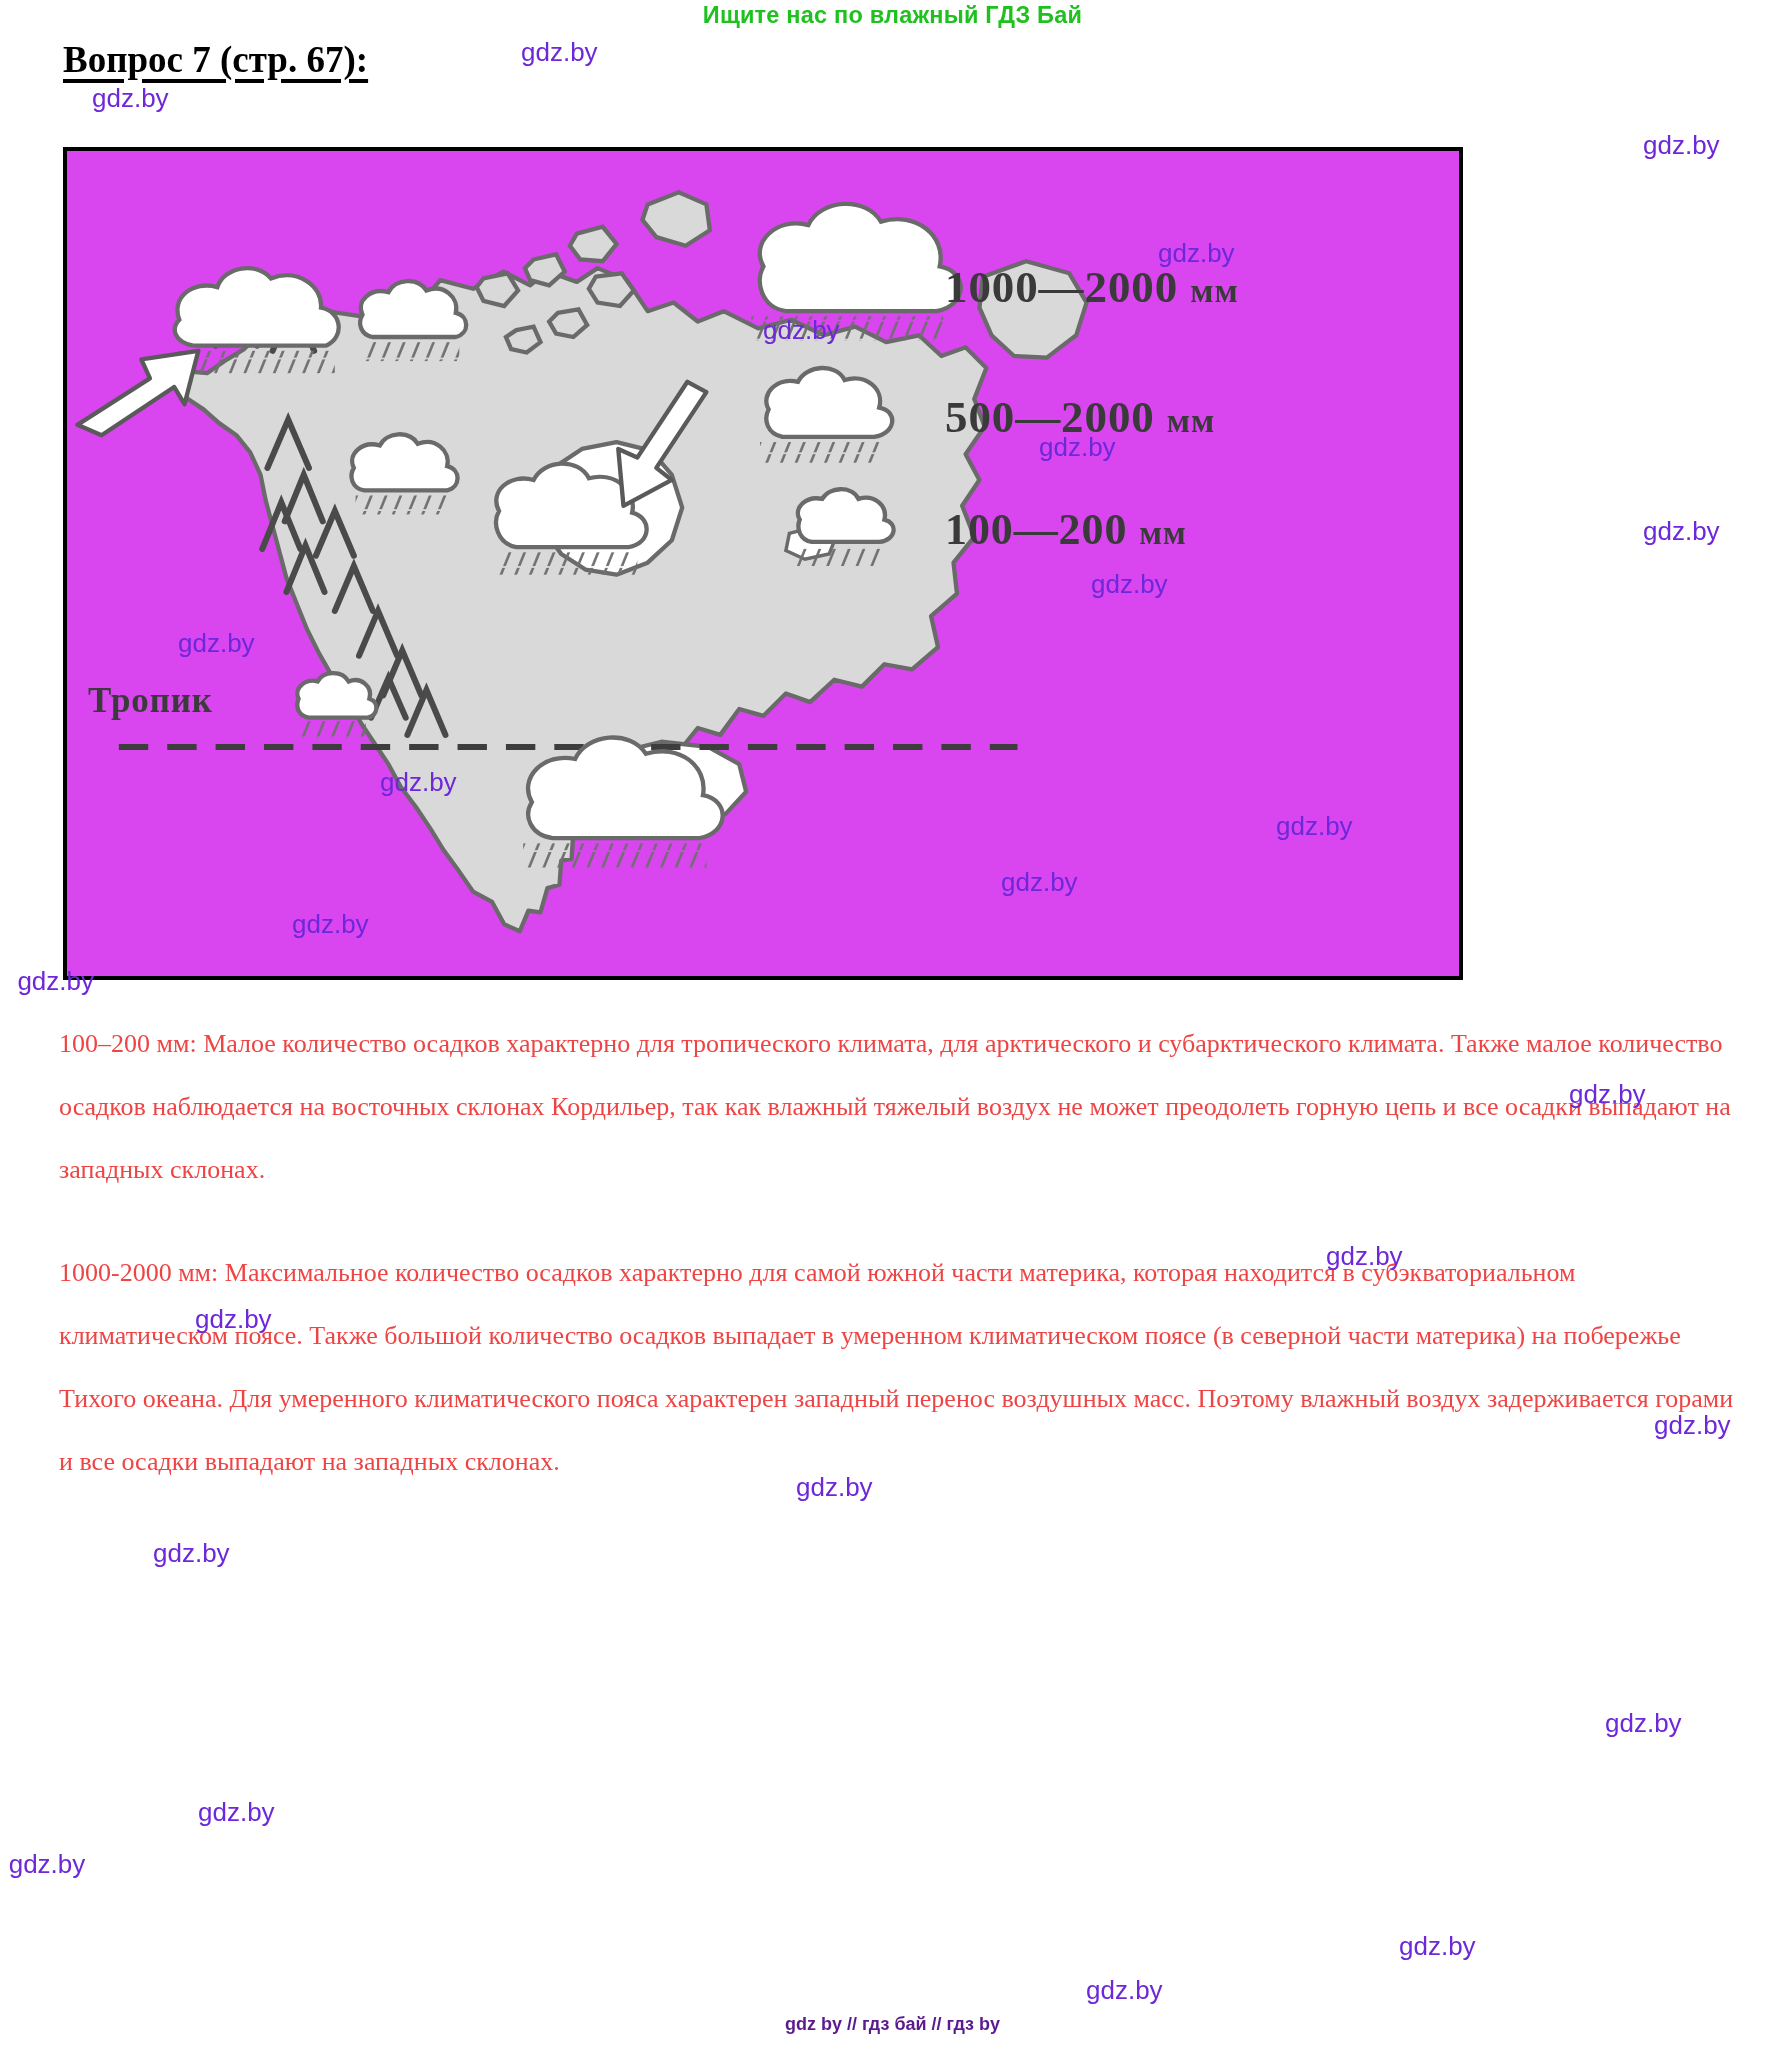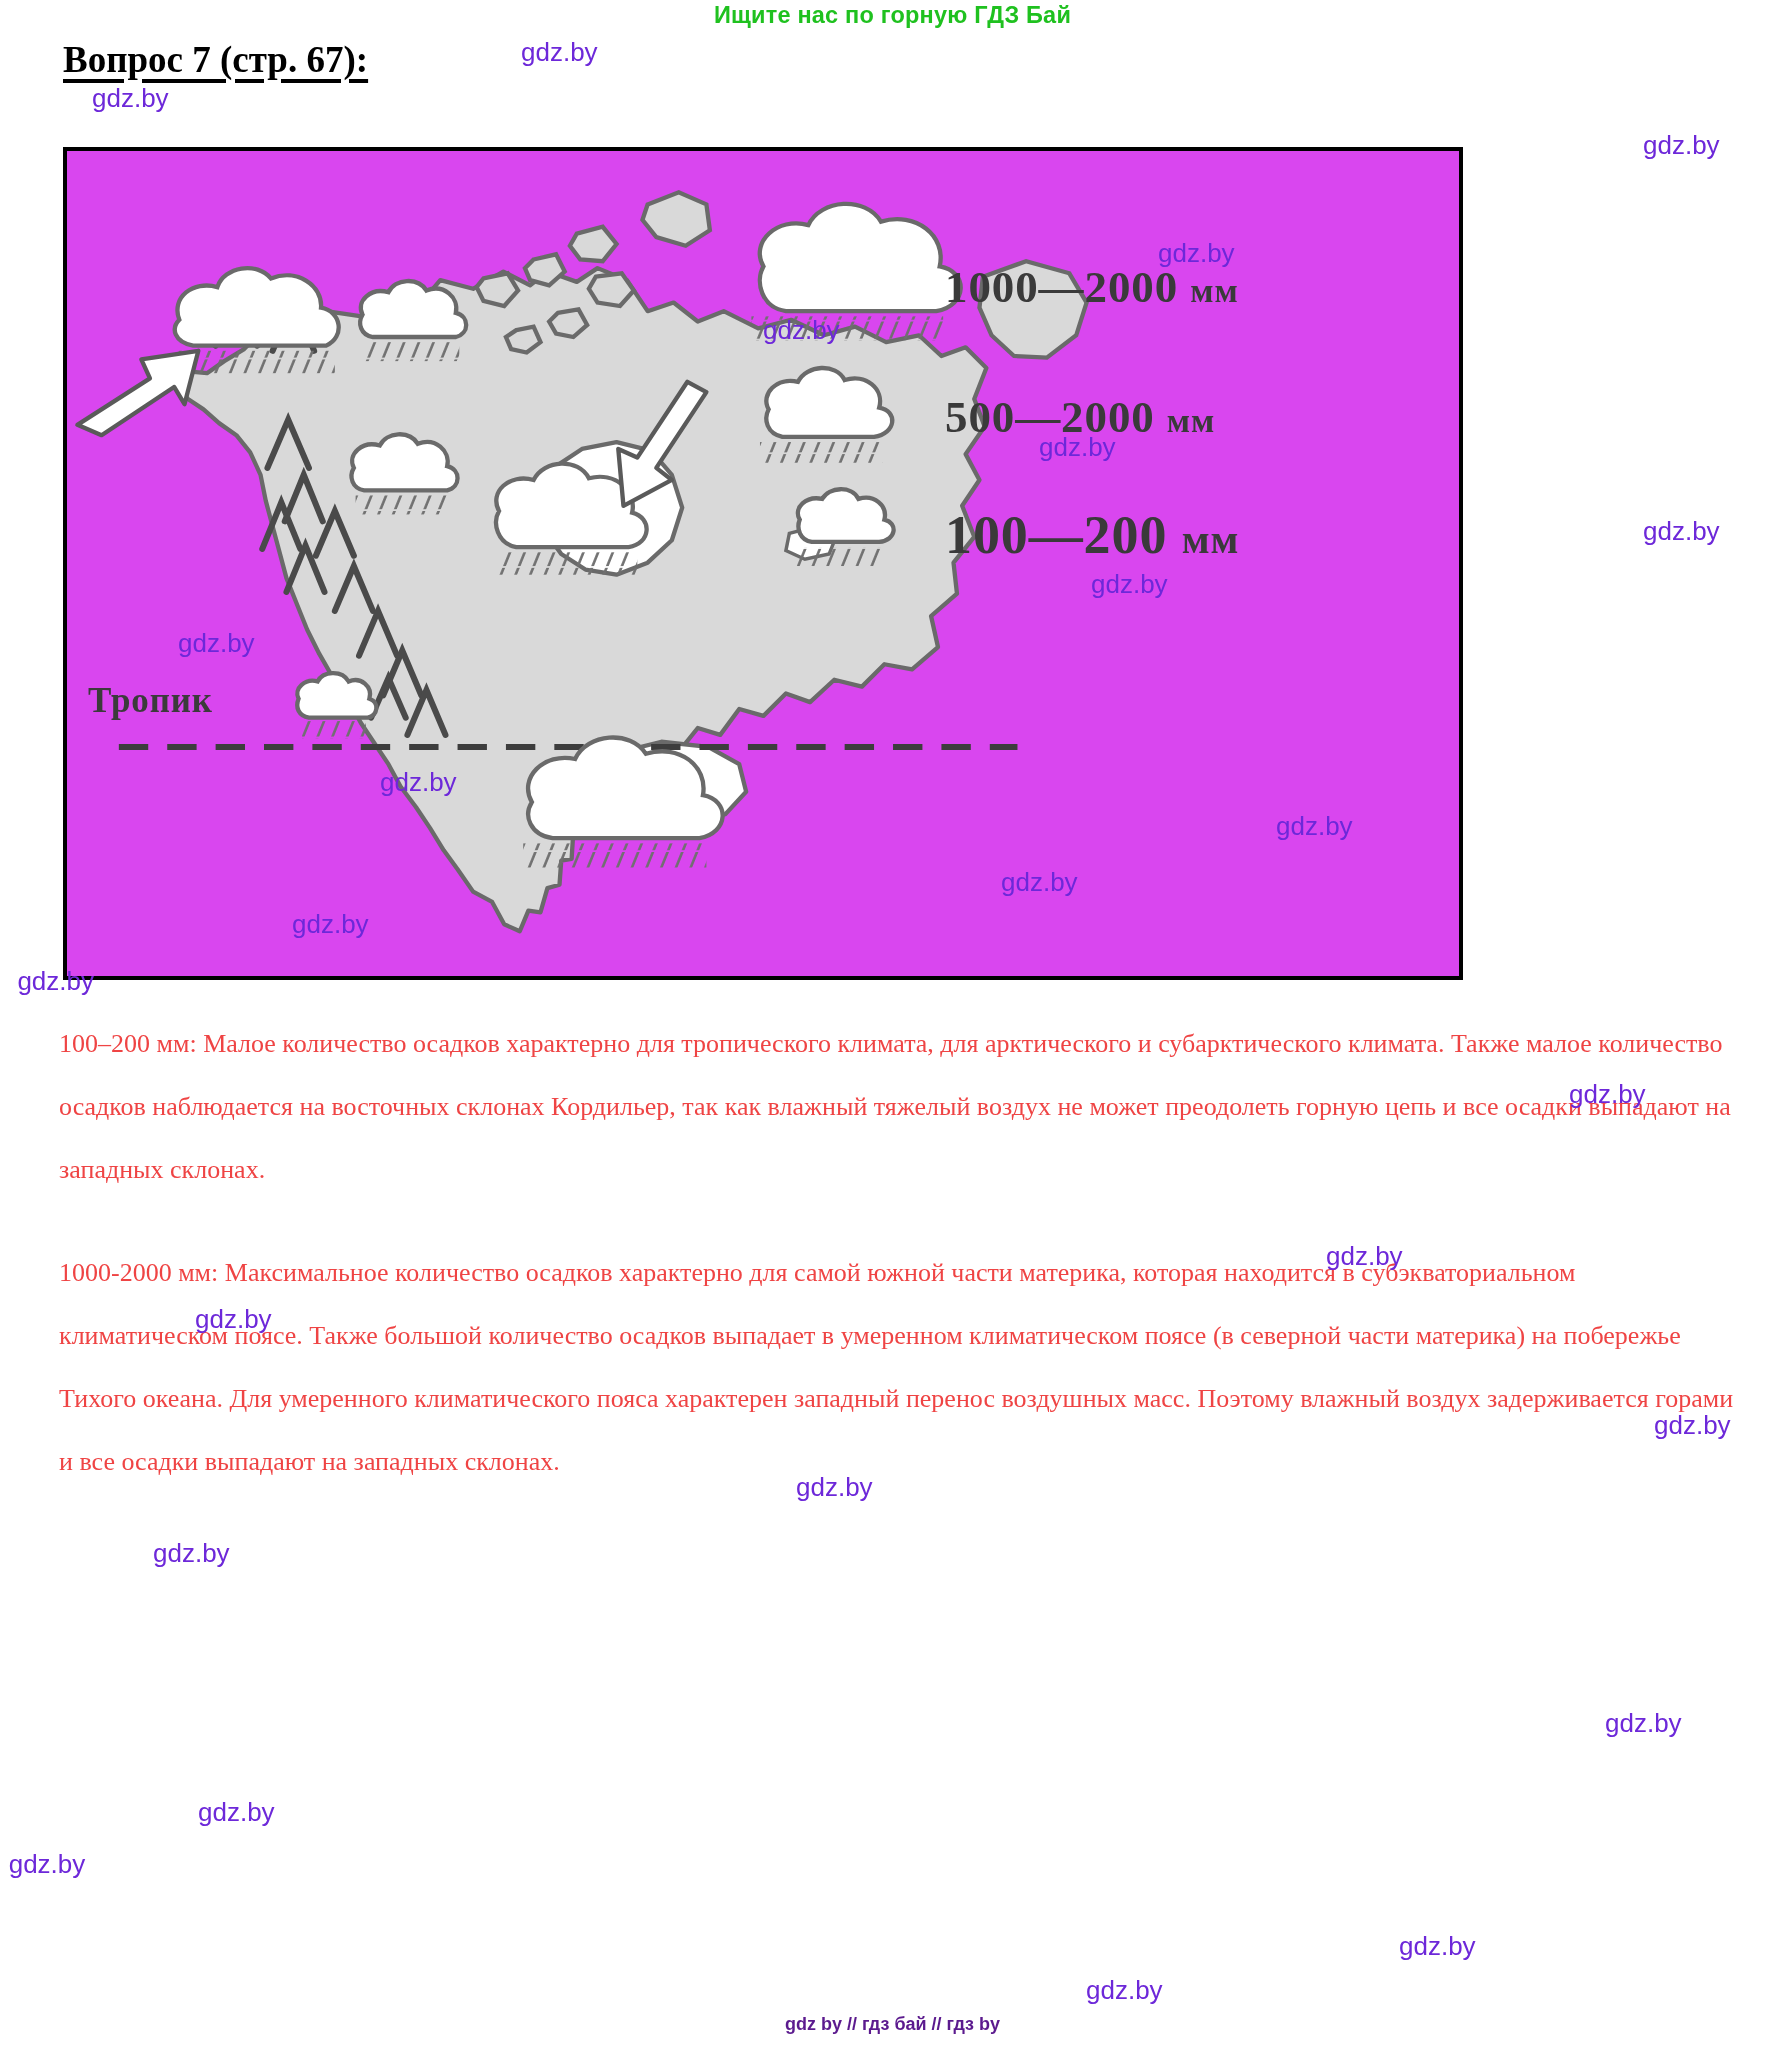--- a/index.html
+++ b/index.html
@@ -118,21 +118,21 @@
     color: #5b1a8e;
     font-family: "Liberation Sans", sans-serif;
     font-size: 18px;
     font-weight: 600;
     white-space: nowrap;
   }
 </style>
 </head>
 <body>
 
-<div class="promo">Ищите нас по горную ГДЗ Бай</div>
+<div class="promo">Ищите нас по влажный ГДЗ Бай</div>
 
 <div class="page-title">Вопрос 7 (стр. 67):</div>
 
 <div class="map-frame">
   <svg class="map-svg" viewBox="0 0 1611 958" preserveAspectRatio="none">
     <defs>
 
       <pattern id="rainhatch" width="17" height="22" patternUnits="userSpaceOnUse" patternTransform="skewX(-22)">
         <line x1="4" y1="0" x2="4" y2="20" stroke="#6f6f6f" stroke-width="3.2"></line>
       </pattern>
@@ -268,21 +268,21 @@
   <div class="legend-label" style="left:878px; top:110px; font-size:45px;">
     <span>1000—2000</span>
     <span class="unit">мм</span>
   </div>
 
   <div class="legend-label" style="left:878px; top:240px; font-size:45px;">
     <span>500—2000</span>
     <span class="unit">мм</span>
   </div>
 
-  <div class="legend-label" style="left:878px; top:353px; font-size:54px;">
+  <div class="legend-label" style="left:878px; top:353px; font-size:44px;">
     <span>100—200</span>
     <span class="unit">мм</span>
   </div>
 
   <div class="tropic-label" style="left:21px; top:530px;">Тропик</div>
 </div>
 
 <div class="body-copy">
   <p class="para">100–200 мм: Малое количество осадков характерно для тропического климата, для арктического и субарктического климата. Также малое количество осадков наблюдается на восточных склонах Кордильер, так как влажный тяжелый воздух не может преодолеть горную цепь и все осадки выпадают на западных склонах.</p>
   <p class="para">1000-2000 мм: Максимальное количество осадков характерно для самой южной части материка, которая находится в субэкваториальном климатическом поясе. Также большой количество осадков выпадает в умеренном климатическом поясе (в северной части материка) на побережье Тихого океана. Для умеренного климатического пояса характерен западный перенос воздушных масс. Поэтому влажный воздух задерживается горами и все осадки выпадают на западных склонах.</p>

